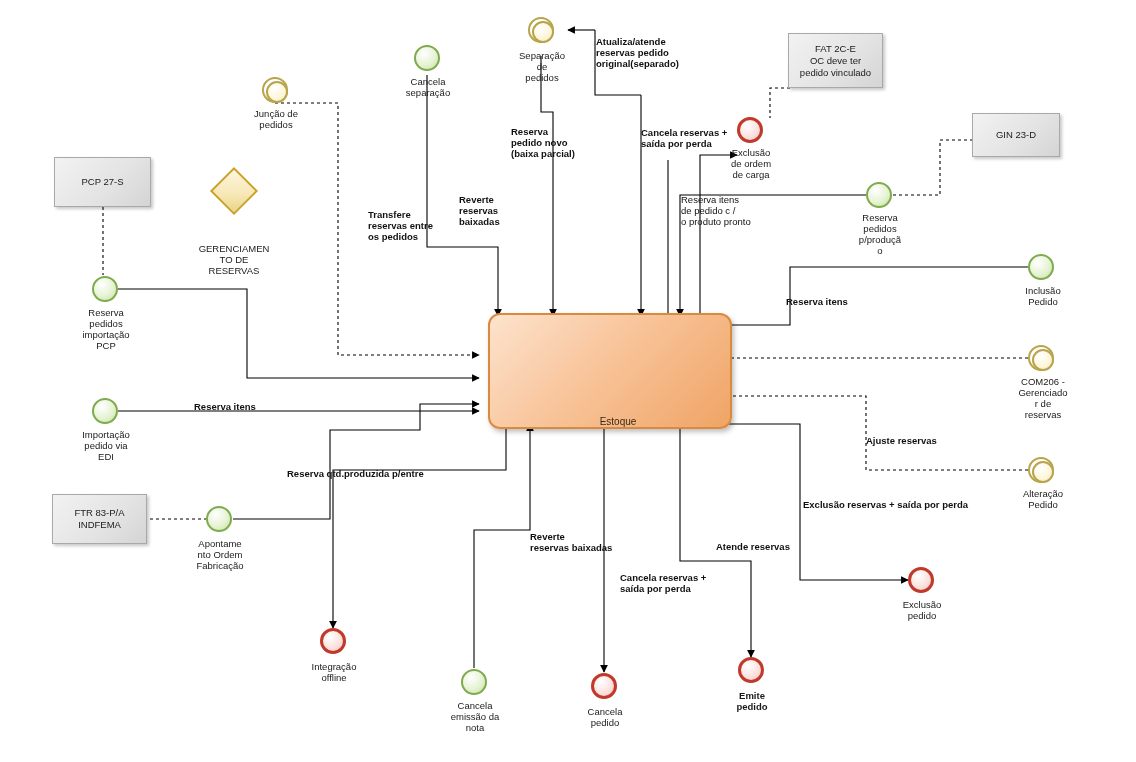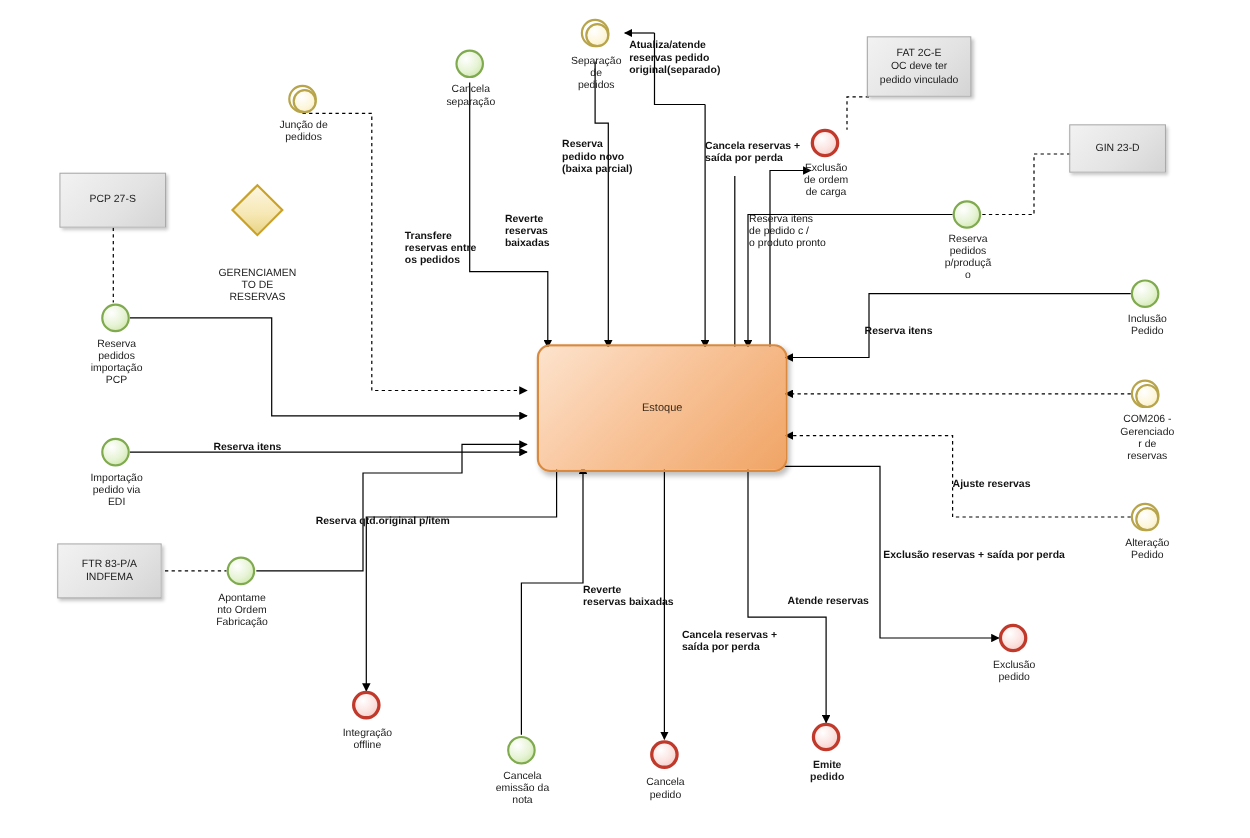--- a/index.html
+++ b/index.html
@@ -91,24 +91,25 @@
     padding: 2px;
   }
   
   .task {
     position: absolute;
     background: linear-gradient(135deg, #fde3cd 0%, #f8c49a 45%, #f0a465 100%);
     border: 2px solid #d98a3f;
     border-radius: 12px;
     box-shadow: 2px 3px 5px rgba(0,0,0,0.25);
     display: flex;
-    align-items: center;
+    align-items: flex-end;
     justify-content: center;
     font-size: 10px;
     color: #3a2a1a;
+    padding-left: 16px;
   }
   
   .gw {
     position: absolute;
     width: 34px; height: 34px;
     background: linear-gradient(135deg, #fdf6e0 0%, #f6e7b3 60%, #e8d585 100%);
     border: 2px solid #c9a227;
     transform: rotate(45deg);
     box-sizing: border-box;
   }
@@ -272,40 +273,40 @@
 pedido</div>
 
   <div class="ev ev-end" style="left:738px; top:657px;"></div>
   <div class="lbl" style="left:709px; top:690px; width:86px;font-weight:bold;">Emite
 pedido</div>
 
   <div class="ev ev-end" style="left:908px; top:567px;"></div>
   <div class="lbl" style="left:879px; top:599px; width:86px;">Exclusão
 pedido</div>
 
-  <div class="flow-lbl" style="left:572px; top:36px;">Atualiza/atende
+  <div class="flow-lbl" style="left:596px; top:36px;">Atualiza/atende
 reservas pedido
 original(separado)</div>
   <div class="flow-lbl" style="left:511px; top:126px;">Reserva
 pedido novo
 (baixa parcial)</div>
   <div class="flow-lbl" style="left:641px; top:127px;">Cancela reservas +
 saída por perda</div>
   <div class="flow-lbl" style="left:459px; top:194px;">Reverte
 reservas
 baixadas</div>
   <div class="flow-lbl plain" style="left:368px; top:209px;font-weight:bold;">Transfere
 reservas entre
 os pedidos</div>
   <div class="flow-lbl plain" style="left:681px; top:194px;">Reserva itens
 de pedido c /
 o produto pronto</div>
   <div class="flow-lbl" style="left:786px; top:296px;">Reserva itens</div>
   <div class="flow-lbl" style="left:194px; top:401px;">Reserva itens</div>
-  <div class="flow-lbl" style="left:287px; top:468px;">Reserva qtd.original p/item</div>
+  <div class="flow-lbl" style="left:287px; top:468px;">Reserva qtd.produzida p/entre</div>
   <div class="flow-lbl" style="left:866px; top:435px;">Ajuste reservas</div>
   <div class="flow-lbl" style="left:803px; top:499px;">Exclusão reservas + saída por perda</div>
   <div class="flow-lbl" style="left:530px; top:531px;">Reverte
 reservas baixadas</div>
   <div class="flow-lbl" style="left:620px; top:572px;">Cancela reservas +
 saída por perda</div>
   <div class="flow-lbl" style="left:716px; top:541px;">Atende reservas</div>
 
 </div>
 

